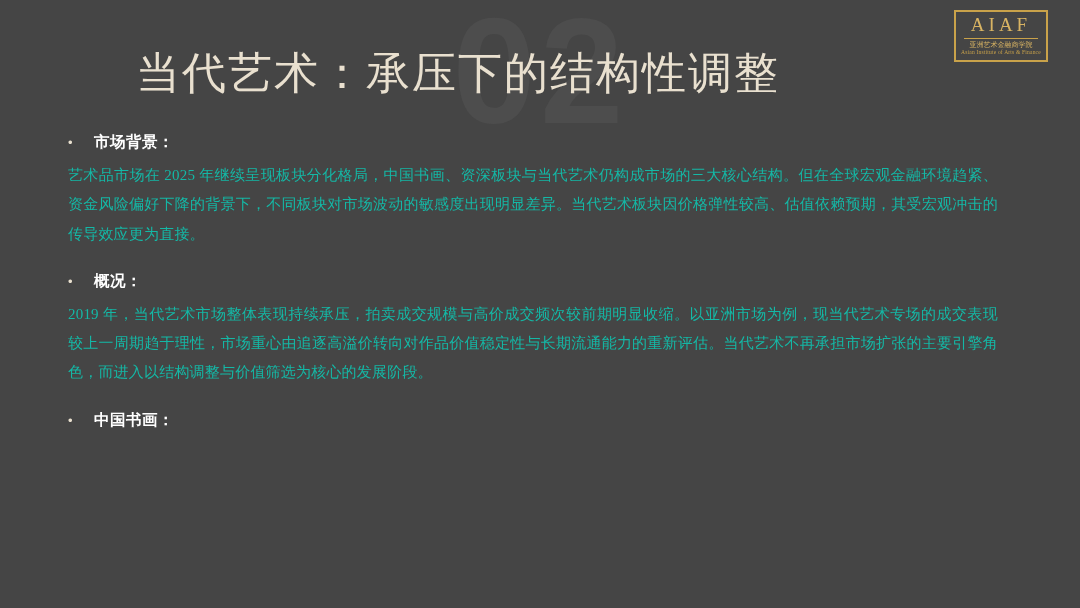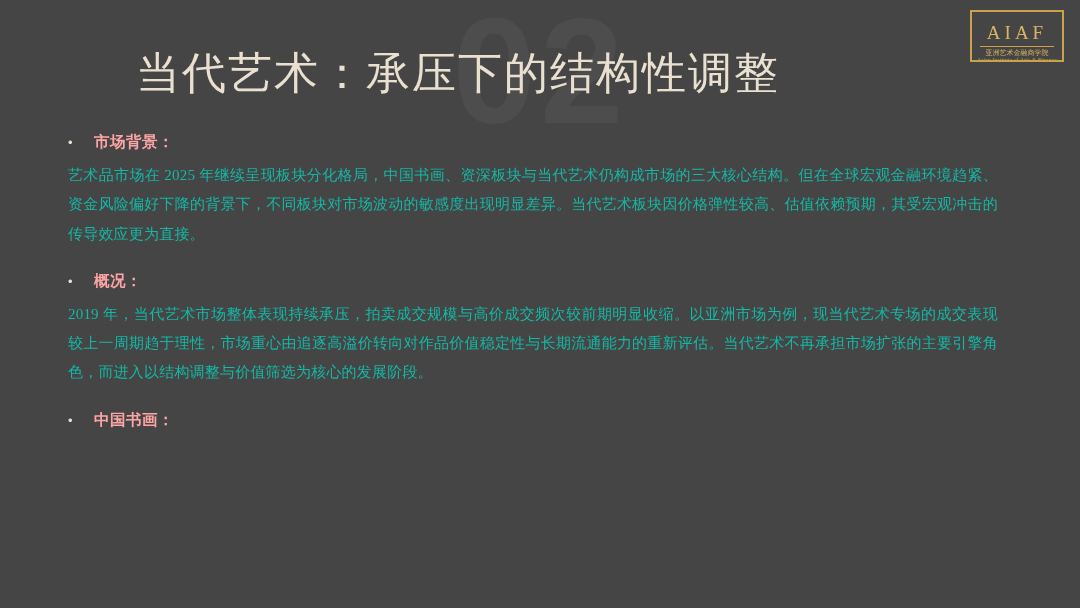--- a/index.html
+++ b/index.html
@@ -44,28 +44,28 @@
     font-family: "Liberation Serif", serif;
     font-size: 44px;
     color: #e9e0cf;
     letter-spacing: 2px;
     white-space: nowrap;
   }
   
   .logo {
     position: absolute;
     top: 10px;
-    right: 16px;
+    right: 32px;
     width: 94px;
     height: 52px;
     border: 2px solid #c9a24a;
     box-sizing: border-box;
     background: #454545;
     text-align: center;
-    padding-top: 11px;
+    padding-top: 3px;
   }
   .logo-main {
     font-family: "Liberation Serif", serif;
     font-size: 19px;
     letter-spacing: 4px;
     color: #d9b463;
     line-height: 1.1;
   }
   .logo-rule {
     width: 74px;
@@ -105,21 +105,21 @@
     font-family: "Liberation Sans", sans-serif;
     font-size: 13px;
     color: #e9e0cf;
     width: 26px;
     flex: 0 0 26px;
   }
   .section-title {
     font-family: "Liberation Serif", serif;
     font-size: 15.5px;
     font-weight: bold;
-    color: #fca5a5;
+    color: #ffffff;
     letter-spacing: 0.5px;
   }
   .section-body {
     font-family: "Liberation Serif", serif;
     font-size: 15px;
     color: #14b8a6;
     line-height: 1.95;
     text-align: justify;
     letter-spacing: 0.2px;
   }

